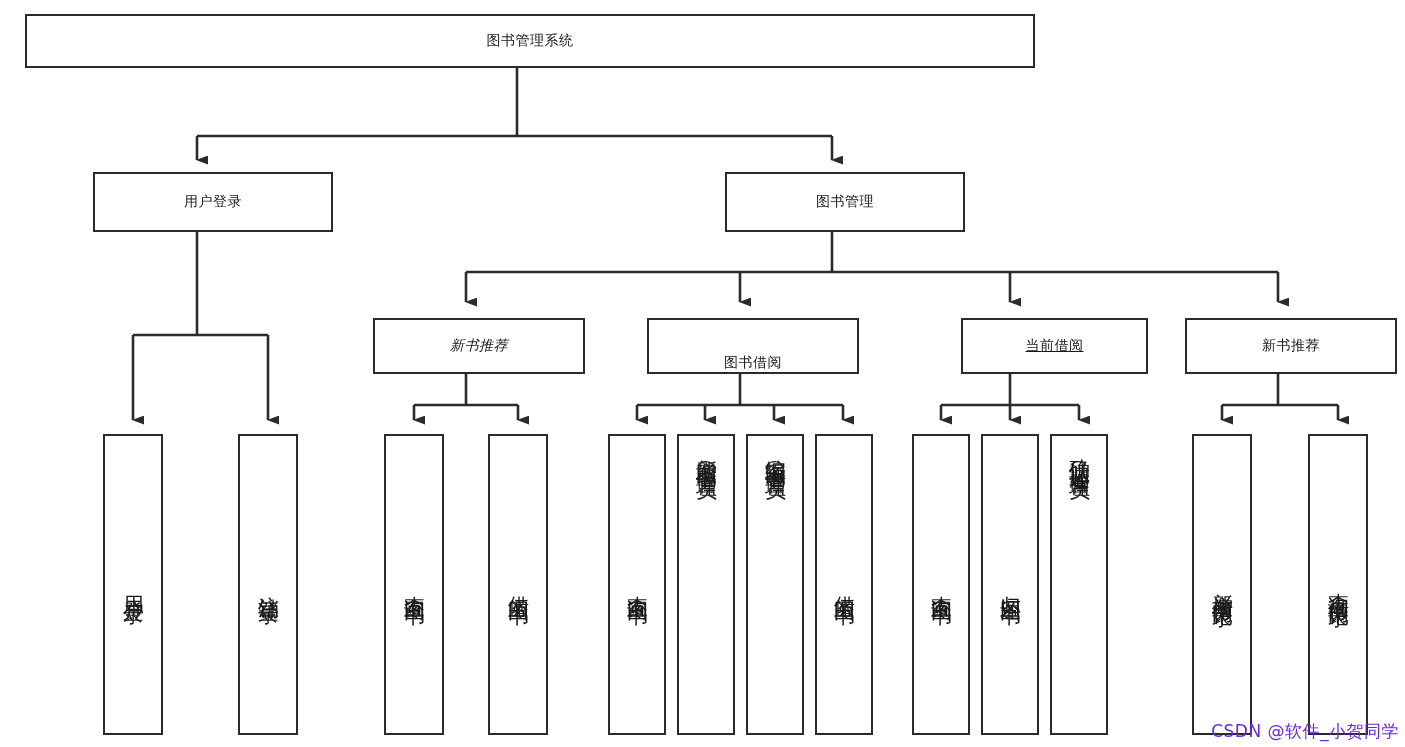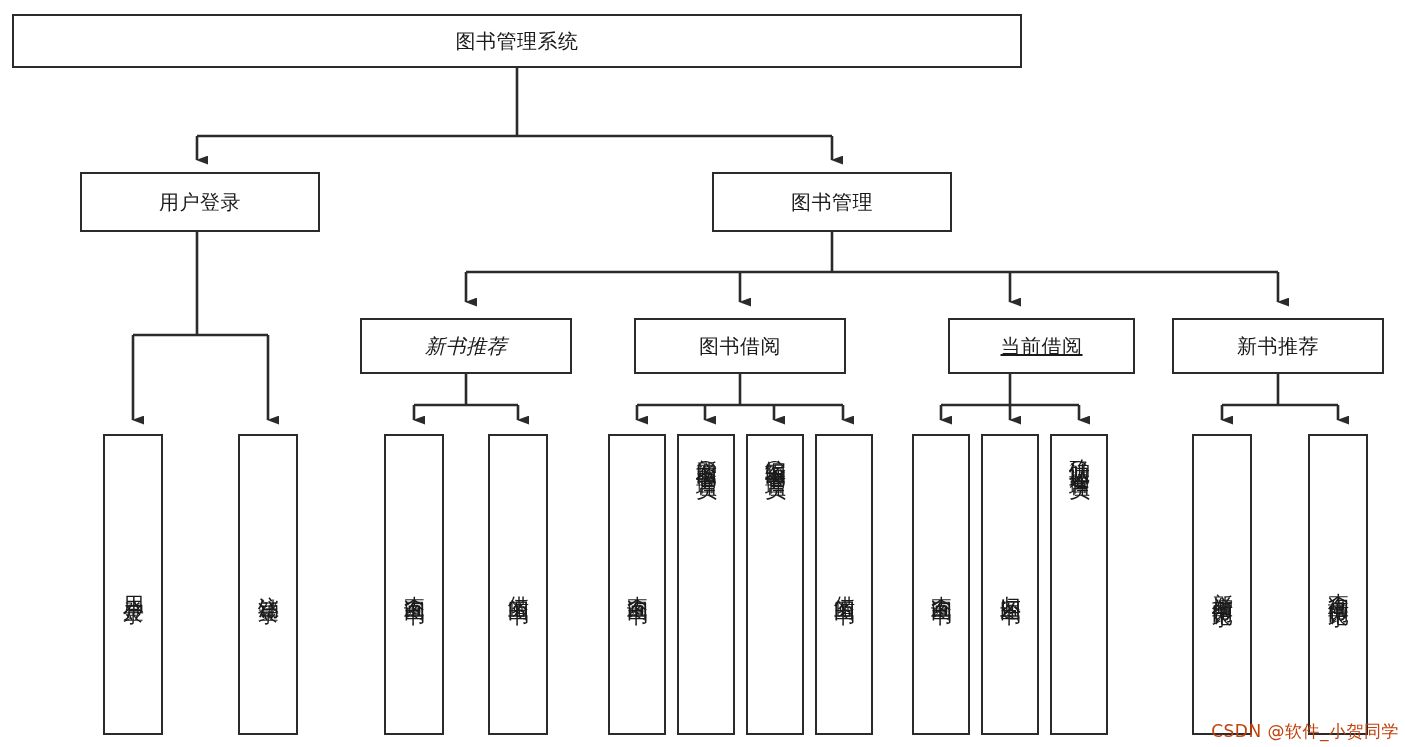--- a/index.html
+++ b/index.html
@@ -28,22 +28,23 @@
     position: absolute;
     box-sizing: border-box;
     border: 2px solid #2b2b2b;
     background: #ffffff;
     display: flex;
     align-items: center;
     justify-content: center;
     color: #1a1a1a;
   }
   .node.horiz {
-    font-size: 20px;
+    font-size: 14px;
     letter-spacing: 0.5px;
+    margin-left: 13px;
   }
   .node.vert {
     writing-mode: vertical-rl;
     text-orientation: upright;
     font-size: 21px;
     letter-spacing: 3px;
     padding-top: 6px;
     padding-bottom: 6px;
     line-height: 1;
     align-items: center;
@@ -54,21 +55,21 @@
   }
   .node-label {
     display: block;
     white-space: pre;
   }
   .watermark {
     position: absolute;
     right: 6px;
     bottom: 4px;
     font-size: 17px;
-    color: #c2410c;
+    color: #6d28d9;
     letter-spacing: 0.5px;
     white-space: nowrap;
   }
 </style>
 </head>
 <body>
 
 <div id="canvas">
 
   <svg id="wires" viewBox="0 0 1405 747" width="1405" height="747" xmlns="http://www.w3.org/2000/svg">
@@ -130,21 +131,21 @@
   </div>
 
   <div class="node horiz" style="left:712px; top:172px; width:240px; height:60px;align-items:center;">
     <span class="node-label">图书管理</span>
   </div>
 
   <div class="node horiz" style="left:360px; top:318px; width:212px; height:56px;font-style:italic;">
     <span class="node-label">新书推荐</span>
   </div>
 
-  <div class="node horiz" style="left:634px; top:318px; width:212px; height:56px;">
+  <div class="node horiz" style="left:634px; top:318px; width:212px; height:56px;align-items:flex-end;">
     <span class="node-label">图书借阅</span>
   </div>
 
   <div class="node horiz" style="left:948px; top:318px; width:187px; height:56px;text-decoration:underline;">
     <span class="node-label">当前借阅</span>
   </div>
 
   <div class="node horiz" style="left:1172px; top:318px; width:212px; height:56px;">
     <span class="node-label">新书推荐</span>
   </div>

